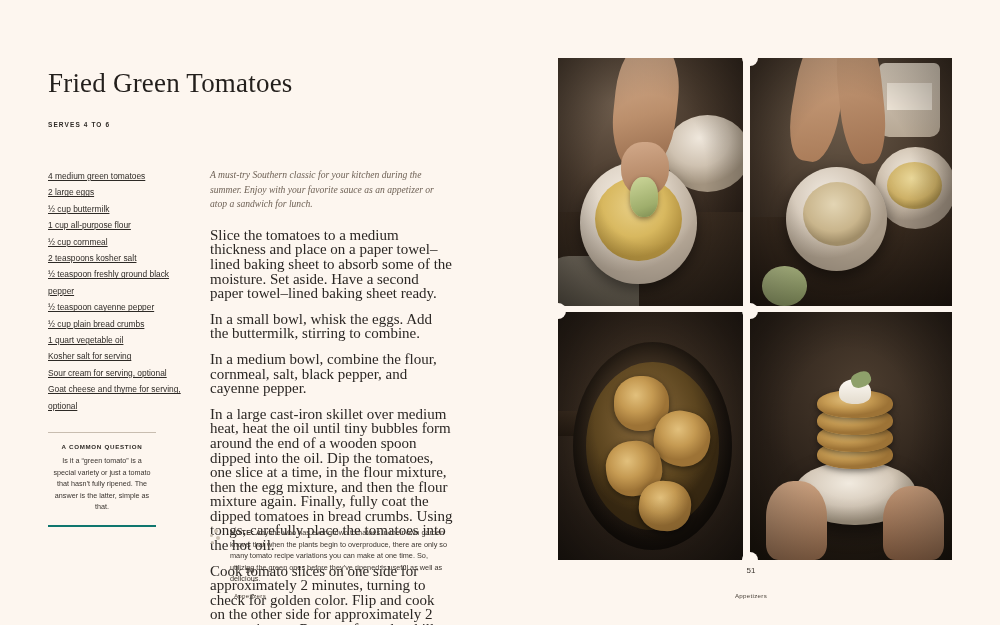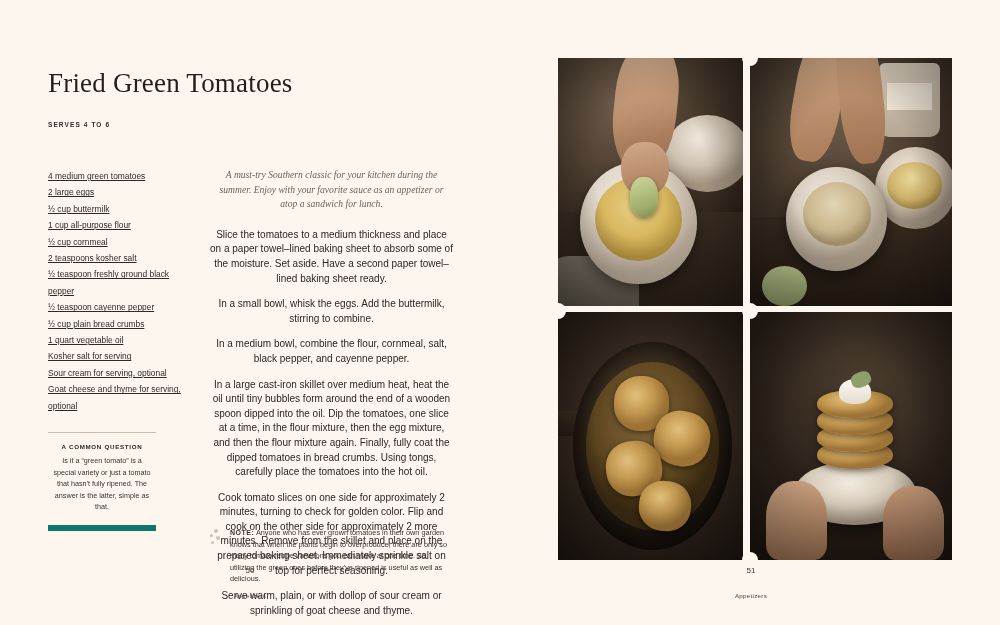--- a/index.html
+++ b/index.html
@@ -62,21 +62,21 @@
   .ingredients ul { margin: 0; padding: 0; text-decoration: underline; }
 
   
   .qbox {
     position: absolute;
     left: 48px;
     top: 432px;
     width: 100px;
     text-align: center;
     border-top: 1px solid #c8bdb0;
-    border-bottom: 6px solid #0f766e;
+    border-bottom: 2px solid #0f766e;
     padding: 10px 4px 12px 4px;
   }
   .qbox .qtitle {
     font-size: 6.2px;
     letter-spacing: 0.7px;
     font-weight: bold;
     margin-bottom: 5px;
     color: #2e2a26;
   }
   .qbox .qtext {
@@ -91,29 +91,28 @@
     left: 210px; top: 168px;
     width: 243px;
   }
   .intro {
     font-family: "Liberation Serif", serif;
     font-style: italic;
     font-size: 9.6px;
     line-height: 14.6px;
     color: #6f6256;
     margin: 0 0 16px 0;
-    text-align: center;
   }
   .step {
-    font-family: Liberation Sans, sans-serif;
-    font-size: 10px;
+    font-family: Liberation Serif, serif;
+    font-size: 15px;
     line-height: 14.6px;
     color: #2b2724;
     margin: 0 0 11px 0;
-    text-align: center;
+    text-align: left;
   }
 
   
   .note-wrap {
     position: absolute;
     left: 210px;
     top: 527px;
     width: 243px;
     display: flex;
     gap: 6px;

